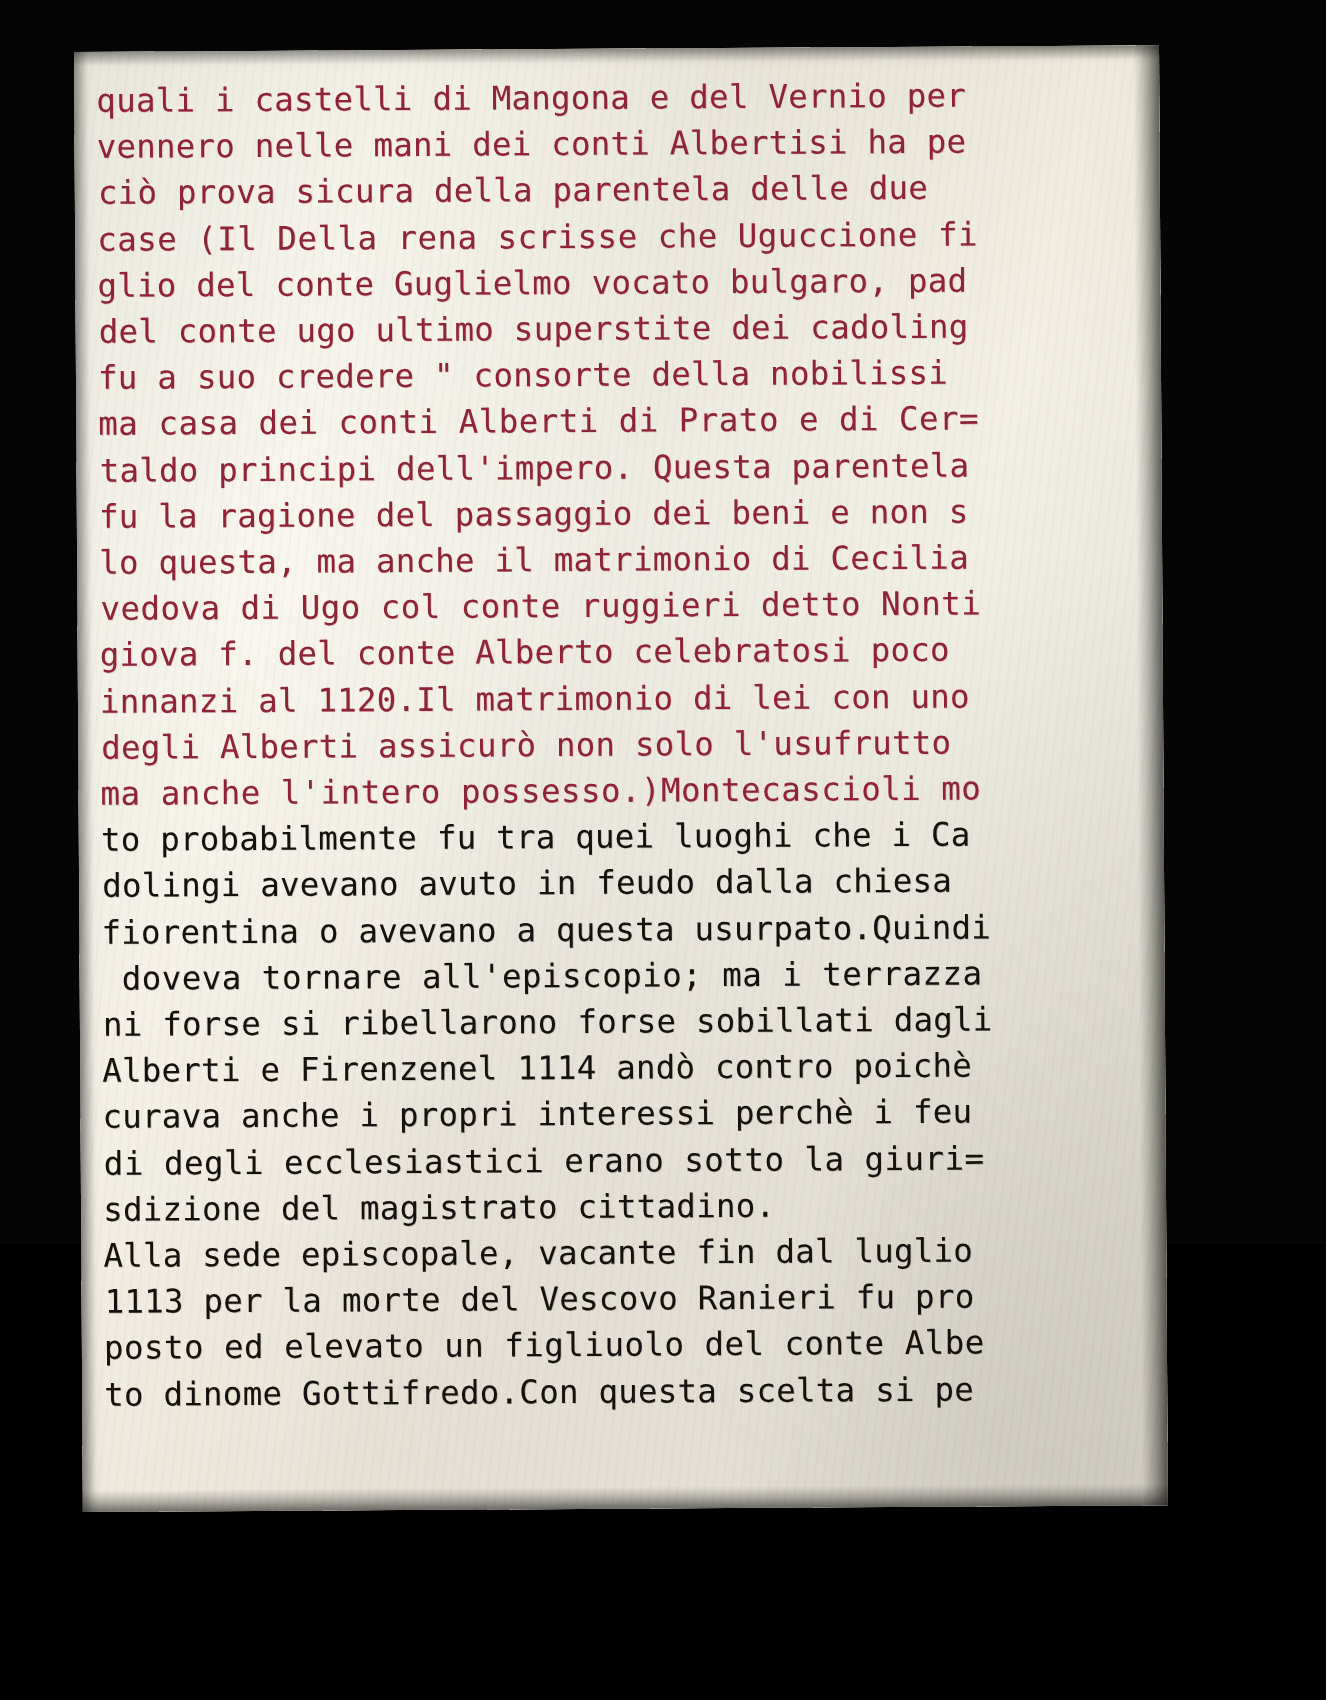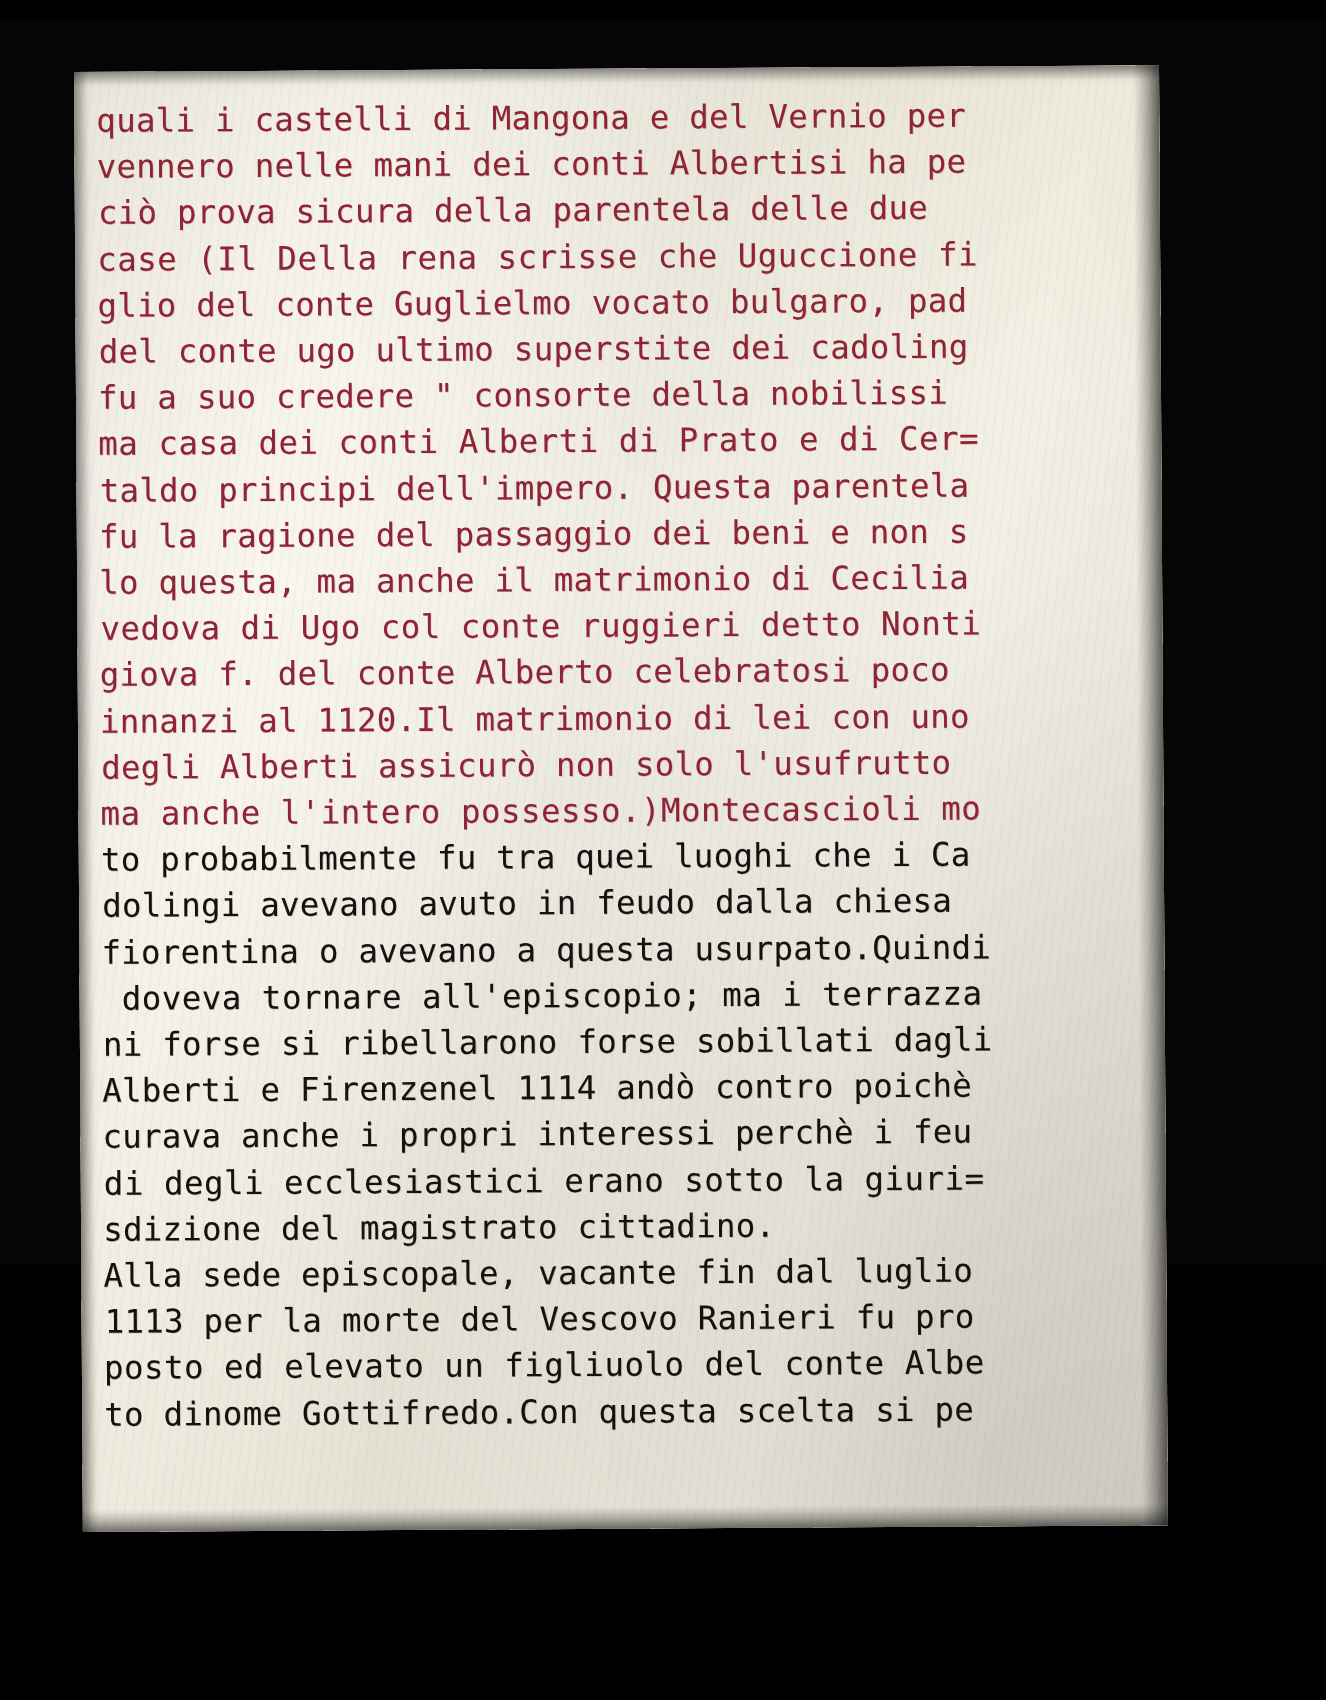--- a/index.html
+++ b/index.html
@@ -14,21 +14,20 @@
     font-family: "DejaVu Sans Mono", monospace;
   }
 
   #page-wrap {
     position: absolute;
     left: 0;
     top: 0;
     width: 1326px;
     height: 1244px;
     background: #050505;
-    margin-top: 20px;
   }
 
   
   #sheet {
     position: absolute;
     left: 74px;
     top: 52px;
     width: 1085px;
     height: 1460px;
     background: #f4f1e6;

